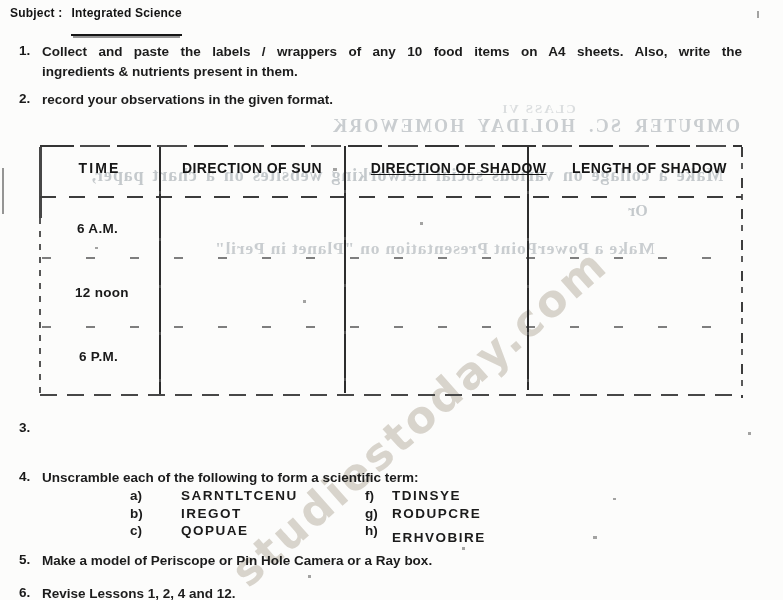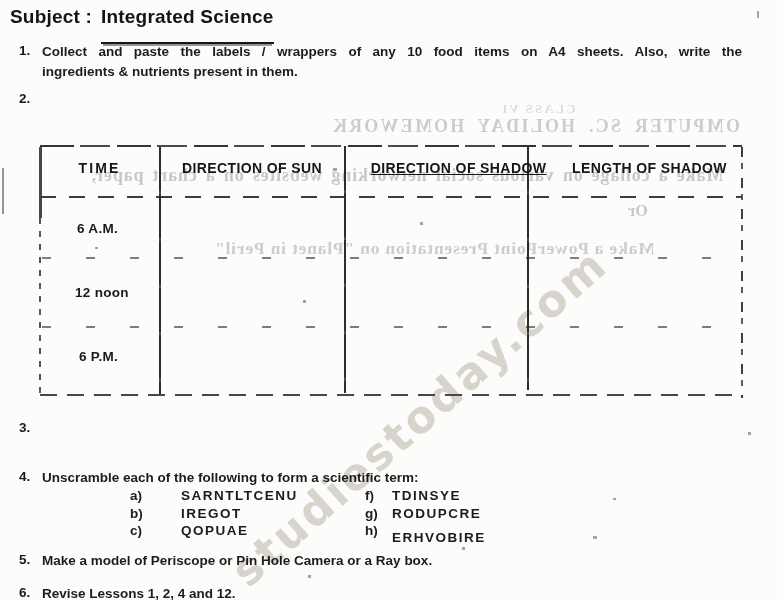--- a/index.html
+++ b/index.html
@@ -5,21 +5,21 @@
   html,body{margin:0;padding:0;}
   body{
     width:783px;height:600px;position:relative;overflow:hidden;
     background:#fcfcfb;
     font-family:"Liberation Sans",sans-serif;
     color:#1b1b1b;
   }
   .abs{position:absolute;}
   
   .title{top:6px;left:10px;display:flex;align-items:baseline;gap:9px;
-         font-size:19px;font-weight:700;letter-spacing:.2px;color:#141414;z-index:2;}
+         font-size:12px;font-weight:700;letter-spacing:.2px;color:#141414;z-index:2;}
   .title .underlined{border-bottom:2.5px solid #161616;padding-bottom:14px;
          box-shadow:0 4px 0 -2px rgba(25,25,25,.45);}
   .item-num{font-size:13.5px;font-weight:700;z-index:2;color:#191919;}
   .para{width:700px;z-index:2;}
   .pline{font-size:13.5px;font-weight:700;line-height:20px;white-space:nowrap;color:#1c1c1c;}
   .jline{white-space:normal;text-align:justify;text-align-last:justify;}
   .scramble-letter{font-size:13.5px;font-weight:700;z-index:2;}
   .scramble-word{font-size:13.5px;font-weight:700;letter-spacing:1.5px;z-index:2;}
   
   .th{font-size:14px;font-weight:700;letter-spacing:.4px;text-align:center;color:#161616;z-index:2;}
@@ -70,20 +70,21 @@
 </div>
 
 <div class="abs item-num" style="left:19px;top:43px;">1.</div>
 <div class="abs para" style="left:42px;top:42px;">
   <div class="pline jline">Collect and paste the labels / wrappers of any 10 food items on A4 sheets. Also, write the</div>
   <div class="pline">ingredients &amp; nutrients present in them.</div>
 </div>
 
 <div class="abs item-num" style="left:19px;top:91px;">2.</div>
 <div class="abs para" style="left:42px;top:90px;">
+  <div class="pline">record your observations in the given format.</div>
 </div>
 
 <div>
 
   <div class="abs hline line-top" style="left:40px;top:145px;width:702px;"></div>
   <div class="abs hline line-head" style="left:40px;top:196px;width:702px;"></div>
   <div class="abs hline line-row" style="left:42px;top:257px;width:698px;"></div>
   <div class="abs hline line-row" style="left:42px;top:326px;width:698px;"></div>
   <div class="abs hline line-bot" style="left:40px;top:394px;width:702px;"></div>
   <div class="abs vl-left-solid" style="left:39px;top:147px;height:71px;"></div>

